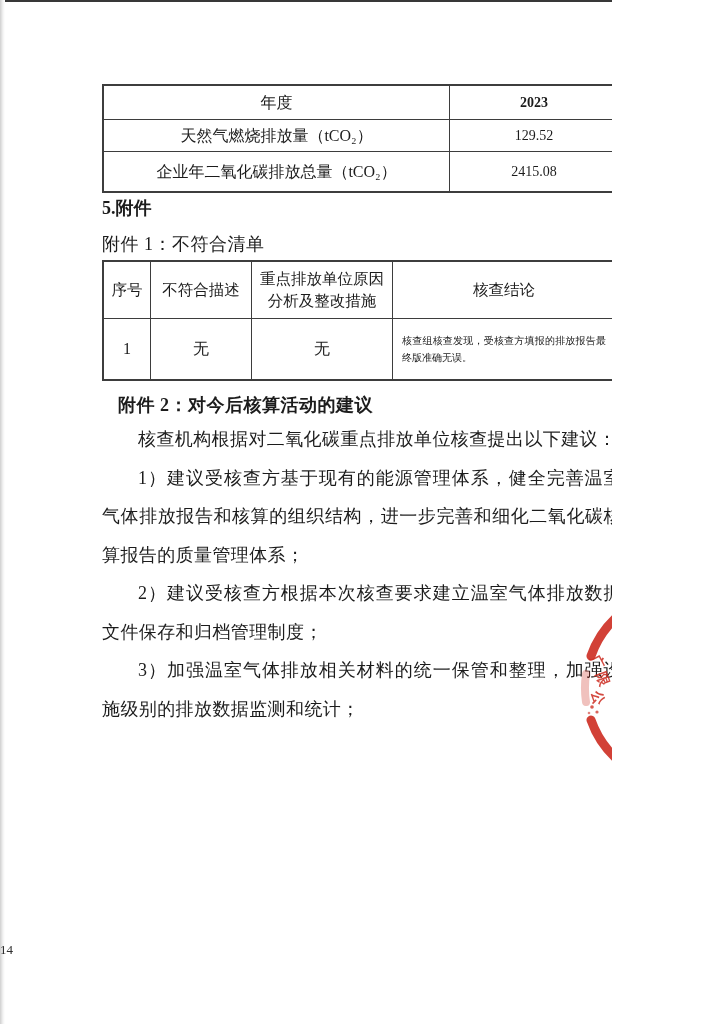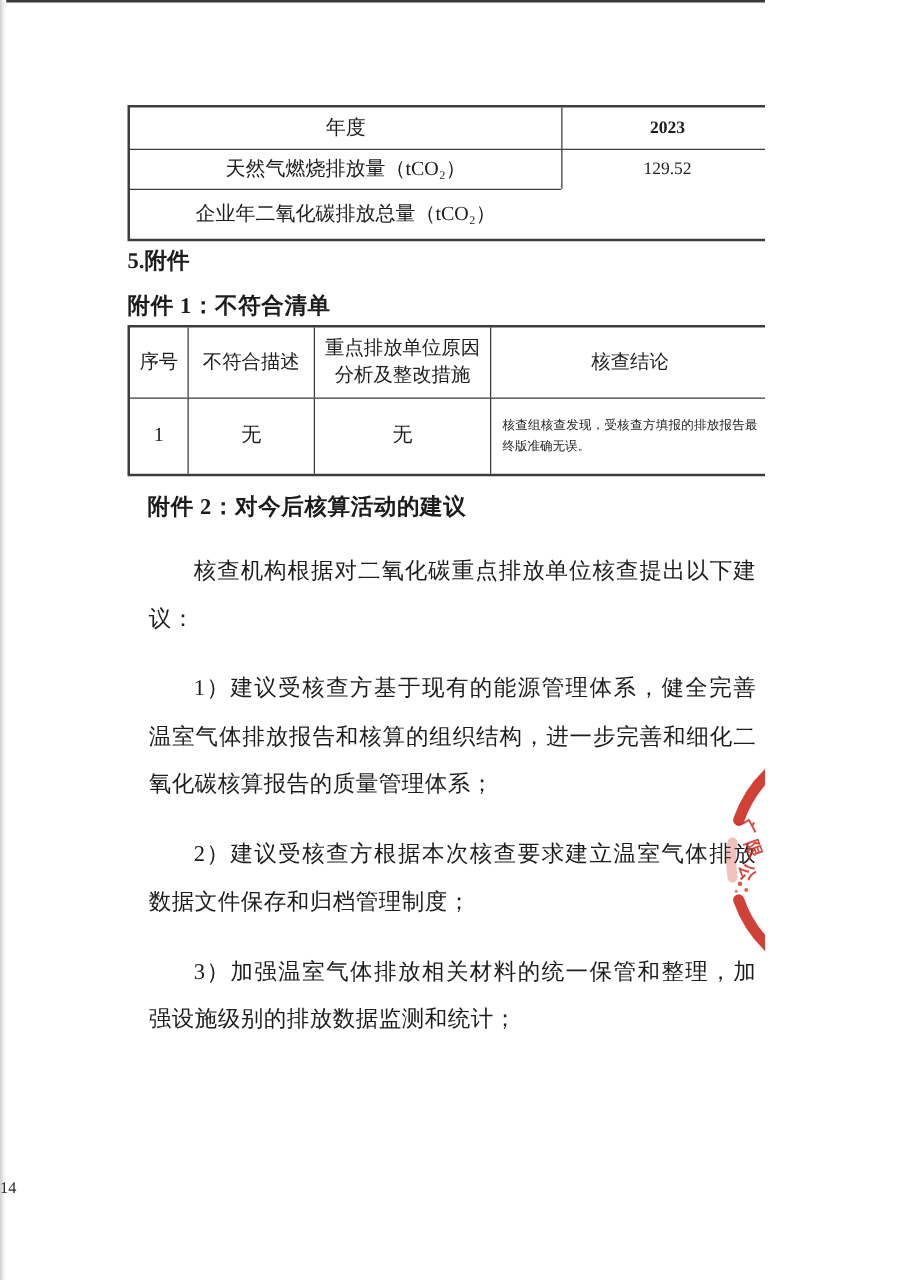--- a/index.html
+++ b/index.html
@@ -34,26 +34,26 @@
   .tbl-emissions .bold{font-weight:bold;}
 
   .tbl-nc{left:102px;top:260px;grid-template-columns:46px 101px 141px 223px;grid-template-rows:56px 61px;}
   .tbl-nc .hdr{font-size:15.5px;line-height:22px;padding:0 7px;}
   .tbl-nc .conclusion{
     justify-content:flex-start;text-align:left;
     font-size:10px;line-height:17px;padding:4px 9px;text-align:justify;
   }
 
   .h-section{position:absolute;left:102px;top:196px;font-size:18px;font-weight:bold;}
-  .h-att1{position:absolute;left:102px;top:232px;font-size:18px;font-weight:bold;letter-spacing:0.5px;}
+  .h-att1{position:absolute;left:102px;top:232px;font-size:18px;font-weight:normal;letter-spacing:0.5px;}
   .h-att2{position:absolute;left:102px;top:393px;font-size:18px;font-weight:bold;letter-spacing:0.5px;margin-left:16px;}
 
   .body-text{position:absolute;left:102px;top:420px;width:520px;}
   .body-text p{
-    margin:17px;font-size:18px;line-height:38.5px;
+    margin:0;font-size:18px;line-height:38.5px;
     text-indent:2em;text-align:justify;letter-spacing:0.4px;
   }
 
   .page-number{
     position:absolute;left:0;top:942px;width:724px;
     text-align:left;font-size:13px;color:#2e2e2e;
     font-family:"Liberation Serif","DejaVu Serif",serif;
   }
 
   .stamp{
@@ -70,20 +70,21 @@
   <div class="edge-left"></div>
   <div class="edge-right-strip"></div>
   <div class="edge-right-line"></div>
 
   <div class="tbl tbl-emissions">
     <div class="cell c-first r-first">年度</div>
     <div class="cell r-first val bold">2023</div>
     <div class="cell c-first">天然气燃烧排放量（tCO₂）</div>
     <div class="cell val">129.52</div>
     <div class="cell c-first">企业年二氧化碳排放总量（tCO₂）</div>
+    <div class="cell val">2415.08</div>
   </div>
 
   <div class="h-section">5.附件</div>
 
   <div class="h-att1">附件 1：不符合清单</div>
 
   <div class="tbl tbl-nc">
     <div class="cell hdr c-first r-first">序号</div>
     <div class="cell hdr r-first">不符合描述</div>
     <div class="cell hdr r-first">重点排放单位原因分析及整改措施</div>

